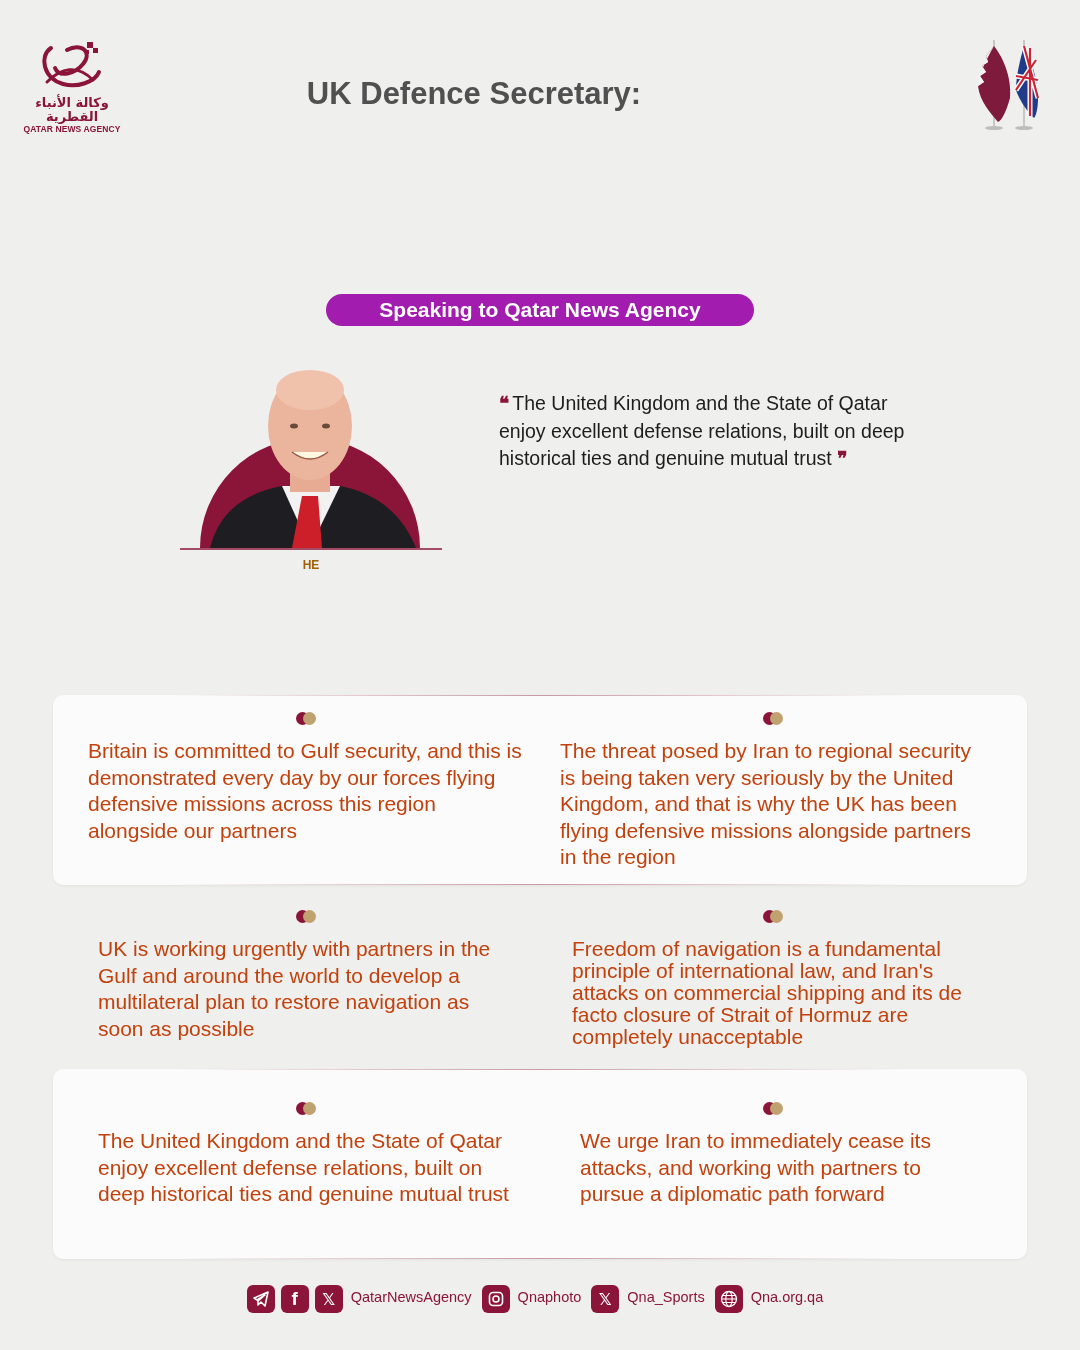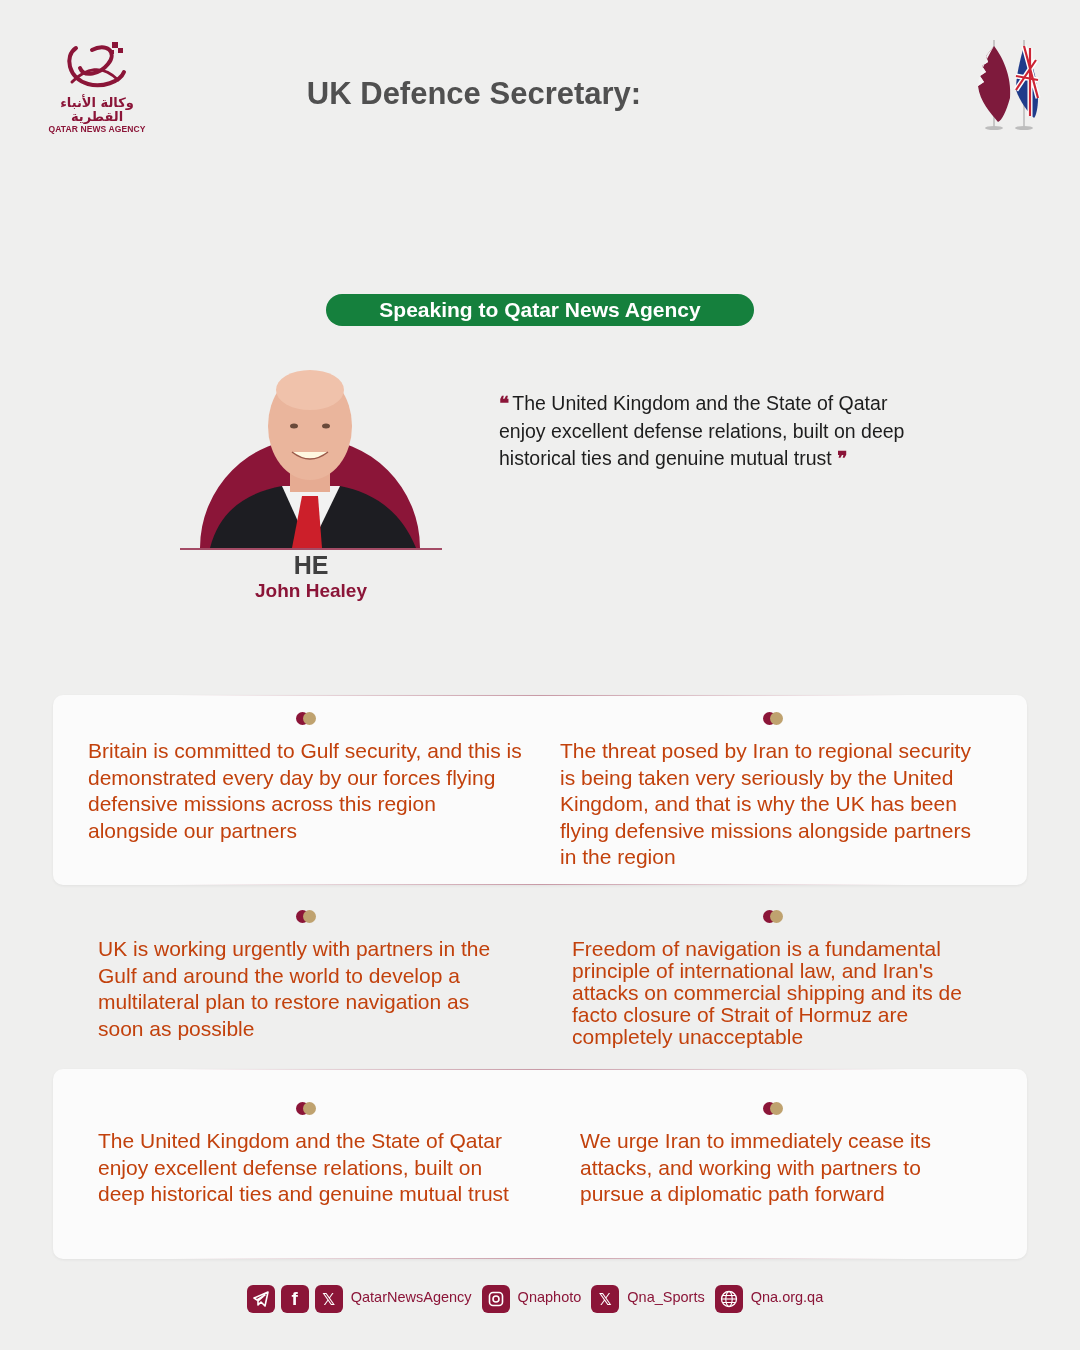--- a/index.html
+++ b/index.html
@@ -4,36 +4,36 @@
 <style>
   * { box-sizing: border-box; margin: 0; padding: 0; }
   html, body { width: 1080px; height: 1350px; }
   body {
     background: #efefee;
     font-family: "Liberation Sans", "DejaVu Sans", sans-serif;
     position: relative;
     overflow: hidden;
     color: #1c1c1c;
   }
-  .logo { position: absolute; left: 45px; top: 38px; width: 104px; height: 92px; text-align: center; }
+  .logo { position: absolute; left: 20px; top: 38px; width: 104px; height: 92px; text-align: center; }
   .logo svg { display: block; margin: 0 auto; }
   .logo-ar { font-size: 13px; font-weight: bold; color: #8b1538; line-height: 14px; margin-top: 2px; font-family: "DejaVu Sans", sans-serif; }
   .logo-en { font-size: 8.5px; font-weight: bold; color: #8b1538; letter-spacing: 0.1px; line-height: 10px; }
 
   .flags { position: absolute; left: 972px; top: 36px; width: 72px; height: 98px; }
 
   .kicker { position: absolute; top: 76px; left: 0; width: 948px; text-align: center; font-size: 31px; font-weight: bold; color: #505050; }
   .headline { position: absolute; top: 134px; left: 0; width: 1080px; text-align: center; font-size: 35px; line-height: 47px; font-weight: bold; color: #8b1538; }
 
-  .pill { position: absolute; left: 326px; top: 294px; width: 428px; height: 32px; border-radius: 16px; background: #15803d; color: #fff; font-size: 21px; font-weight: bold; text-align: center; line-height: 32px; }
+  .pill { position: absolute; left: 326px; top: 294px; width: 428px; height: 32px; border-radius: 16px; background: #a21caf; color: #fff; font-size: 21px; font-weight: bold; text-align: center; line-height: 32px; }
 
   .portrait { position: absolute; left: 180px; top: 368px; width: 260px; height: 182px; }
   .portrait-line { position: absolute; left: 180px; top: 548px; width: 262px; height: 2px; background: #8b1538; opacity: .75; }
   .speaker { position: absolute; left: 180px; top: 554px; width: 262px; text-align: center; font-weight: bold; }
-  .sp-hon { font-size: 25px; color: #404040; line-height: 22px; }
+  .sp-hon { font-size: 12px; color: #a16207; line-height: 22px; }
   .sp-name { font-size: 19px; color: #8b1538; line-height: 30px; }
   .sp-title { font-size: 19px; color: #505050; line-height: 30px; }
 
   .quotes { position: absolute; left: 499px; top: 390px; width: 420px; }
   .quote { font-size: 19.5px; line-height: 27.5px; color: #1d1d1d; }
   .quote + .quote { margin-top: 26px; margin-left: 13px; }
   .qm { color: #8b1538; font-weight: bold; font-size: 19px; font-family: "DejaVu Serif", serif; letter-spacing: -2px; }
 
   .card { position: absolute; left: 53px; width: 974px; background: #fbfbfb; border-radius: 10px; box-shadow: 0 1px 3px rgba(0,0,0,0.06); }
   .card::before { content: ""; position: absolute; left: 120px; right: 120px; top: 0; height: 1px; background: linear-gradient(90deg, transparent, #c89aa6, transparent); }
@@ -90,21 +90,20 @@
   <rect x="110" y="94" width="40" height="30" fill="#e6ab92"></rect>
   <ellipse cx="130" cy="58" rx="42" ry="54" fill="#eab59c"></ellipse>
   <ellipse cx="130" cy="22" rx="34" ry="20" fill="#f0c2ab"></ellipse>
   <ellipse cx="114" cy="58" rx="4" ry="2.5" fill="#6a4a3a"></ellipse>
   <ellipse cx="146" cy="58" rx="4" ry="2.5" fill="#6a4a3a"></ellipse>
   <path d="M112 84 Q130 98 148 84" fill="#fff8e0" stroke="#9a5a4a" stroke-width="1.5"></path>
 </svg>
 <div class="portrait-line"></div>
 <div class="speaker">
   <div class="sp-hon">HE</div>
-  <div class="sp-name">John Healey</div>
 </div>
 
 <div class="quotes">
   <div class="quote">
     <span class="qm">❝</span>
     <span>The United Kingdom and the State of Qatar enjoy excellent defense relations, built on deep historical ties and genuine mutual trust</span>
     <span class="qm">❞</span>
   </div>
 </div>
 

